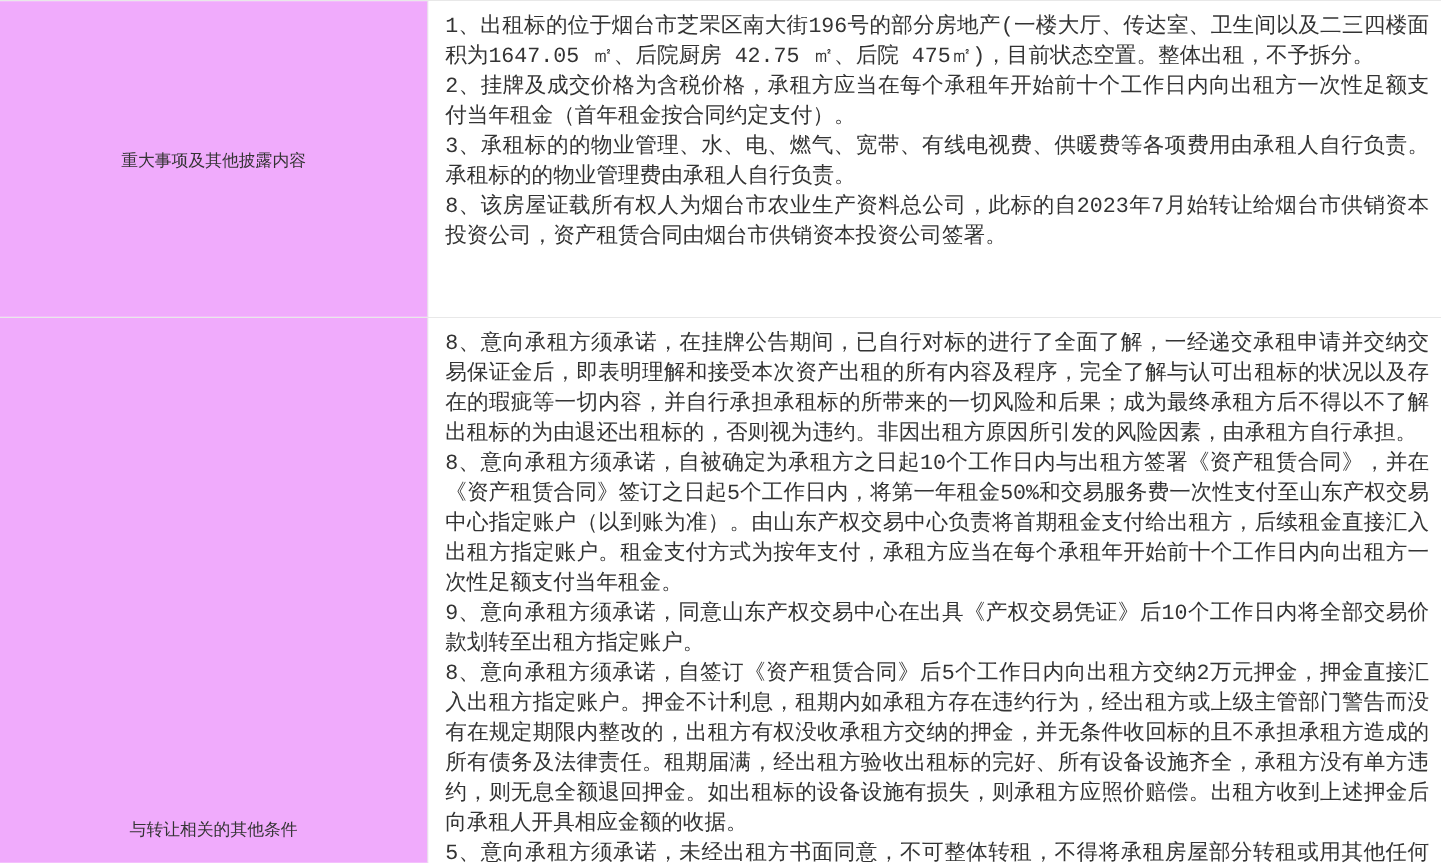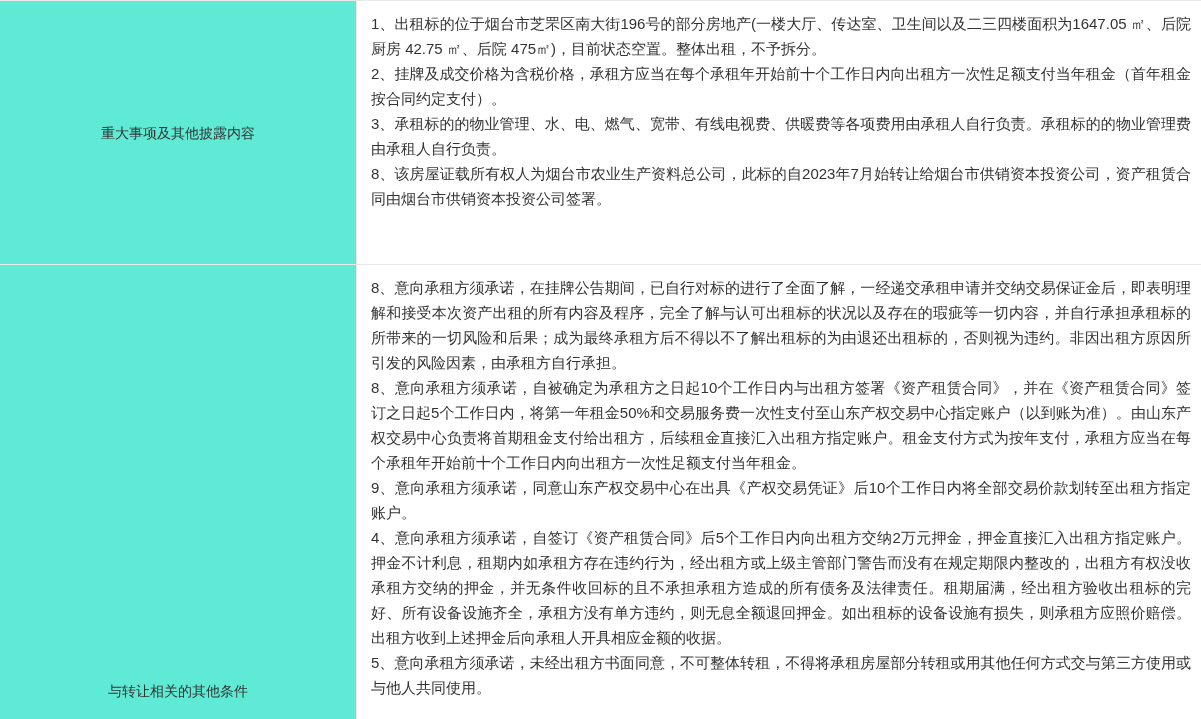--- a/index.html
+++ b/index.html
@@ -22,21 +22,21 @@
     width: 100%;
     border-bottom: 1px solid #e8e8e8;
   }
 
   .t-row.row-1 { height: 264px; }
   .t-row.row-2 { height: 852px; }
 
   .label-cell {
     flex: 0 0 357px;
     width: 357px;
-    background: #5eead4;
+    background: #f0abfc;
     border-right: 1px solid #e8e8e8;
     display: flex;
     align-items: center;
     justify-content: center;
     text-align: center;
   }
 
   .label-text {
     font-size: 14px;
     color: #333333;
@@ -45,25 +45,26 @@
   }
 
   .content-cell {
     flex: 1 1 auto;
     background: #ffffff;
     padding: 10px 10px 10px 14px;
     overflow: hidden;
   }
 
   .content-cell .para {
-    font-size: 15px;
+    font-size: 18px;
     line-height: 25px;
     color: #333333;
     text-align: justify;
     word-break: break-all;
+    font-family: Liberation Mono, monospace;
   }
 </style>
 </head>
 <body>
 
 <div class="disclosure-table">
 
   <section class="t-row row-1">
     <div class="label-cell">
       <span class="label-text">重大事项及其他披露内容</span>
@@ -77,18 +78,18 @@
   </section>
 
   <section class="t-row row-2">
     <div class="label-cell">
       <span class="label-text">与转让相关的其他条件</span>
     </div>
     <div class="content-cell">
         <p class="para">8、意向承租方须承诺，在挂牌公告期间，已自行对标的进行了全面了解，一经递交承租申请并交纳交易保证金后，即表明理解和接受本次资产出租的所有内容及程序，完全了解与认可出租标的状况以及存在的瑕疵等一切内容，并自行承担承租标的所带来的一切风险和后果；成为最终承租方后不得以不了解出租标的为由退还出租标的，否则视为违约。非因出租方原因所引发的风险因素，由承租方自行承担。</p>
         <p class="para">8、意向承租方须承诺，自被确定为承租方之日起10个工作日内与出租方签署《资产租赁合同》，并在《资产租赁合同》签订之日起5个工作日内，将第一年租金50%和交易服务费一次性支付至山东产权交易中心指定账户（以到账为准）。由山东产权交易中心负责将首期租金支付给出租方，后续租金直接汇入出租方指定账户。租金支付方式为按年支付，承租方应当在每个承租年开始前十个工作日内向出租方一次性足额支付当年租金。</p>
         <p class="para">9、意向承租方须承诺，同意山东产权交易中心在出具《产权交易凭证》后10个工作日内将全部交易价款划转至出租方指定账户。</p>
-        <p class="para">4、意向承租方须承诺，自签订《资产租赁合同》后5个工作日内向出租方交纳2万元押金，押金直接汇入出租方指定账户。押金不计利息，租期内如承租方存在违约行为，经出租方或上级主管部门警告而没有在规定期限内整改的，出租方有权没收承租方交纳的押金，并无条件收回标的且不承担承租方造成的所有债务及法律责任。租期届满，经出租方验收出租标的完好、所有设备设施齐全，承租方没有单方违约，则无息全额退回押金。如出租标的设备设施有损失，则承租方应照价赔偿。出租方收到上述押金后向承租人开具相应金额的收据。</p>
+        <p class="para">8、意向承租方须承诺，自签订《资产租赁合同》后5个工作日内向出租方交纳2万元押金，押金直接汇入出租方指定账户。押金不计利息，租期内如承租方存在违约行为，经出租方或上级主管部门警告而没有在规定期限内整改的，出租方有权没收承租方交纳的押金，并无条件收回标的且不承担承租方造成的所有债务及法律责任。租期届满，经出租方验收出租标的完好、所有设备设施齐全，承租方没有单方违约，则无息全额退回押金。如出租标的设备设施有损失，则承租方应照价赔偿。出租方收到上述押金后向承租人开具相应金额的收据。</p>
         <p class="para">5、意向承租方须承诺，未经出租方书面同意，不可整体转租，不得将承租房屋部分转租或用其他任何方式交与第三方使用或与他人共同使用。</p>
       </div>
   </section>
 
 </div>
 
 </body></html>

